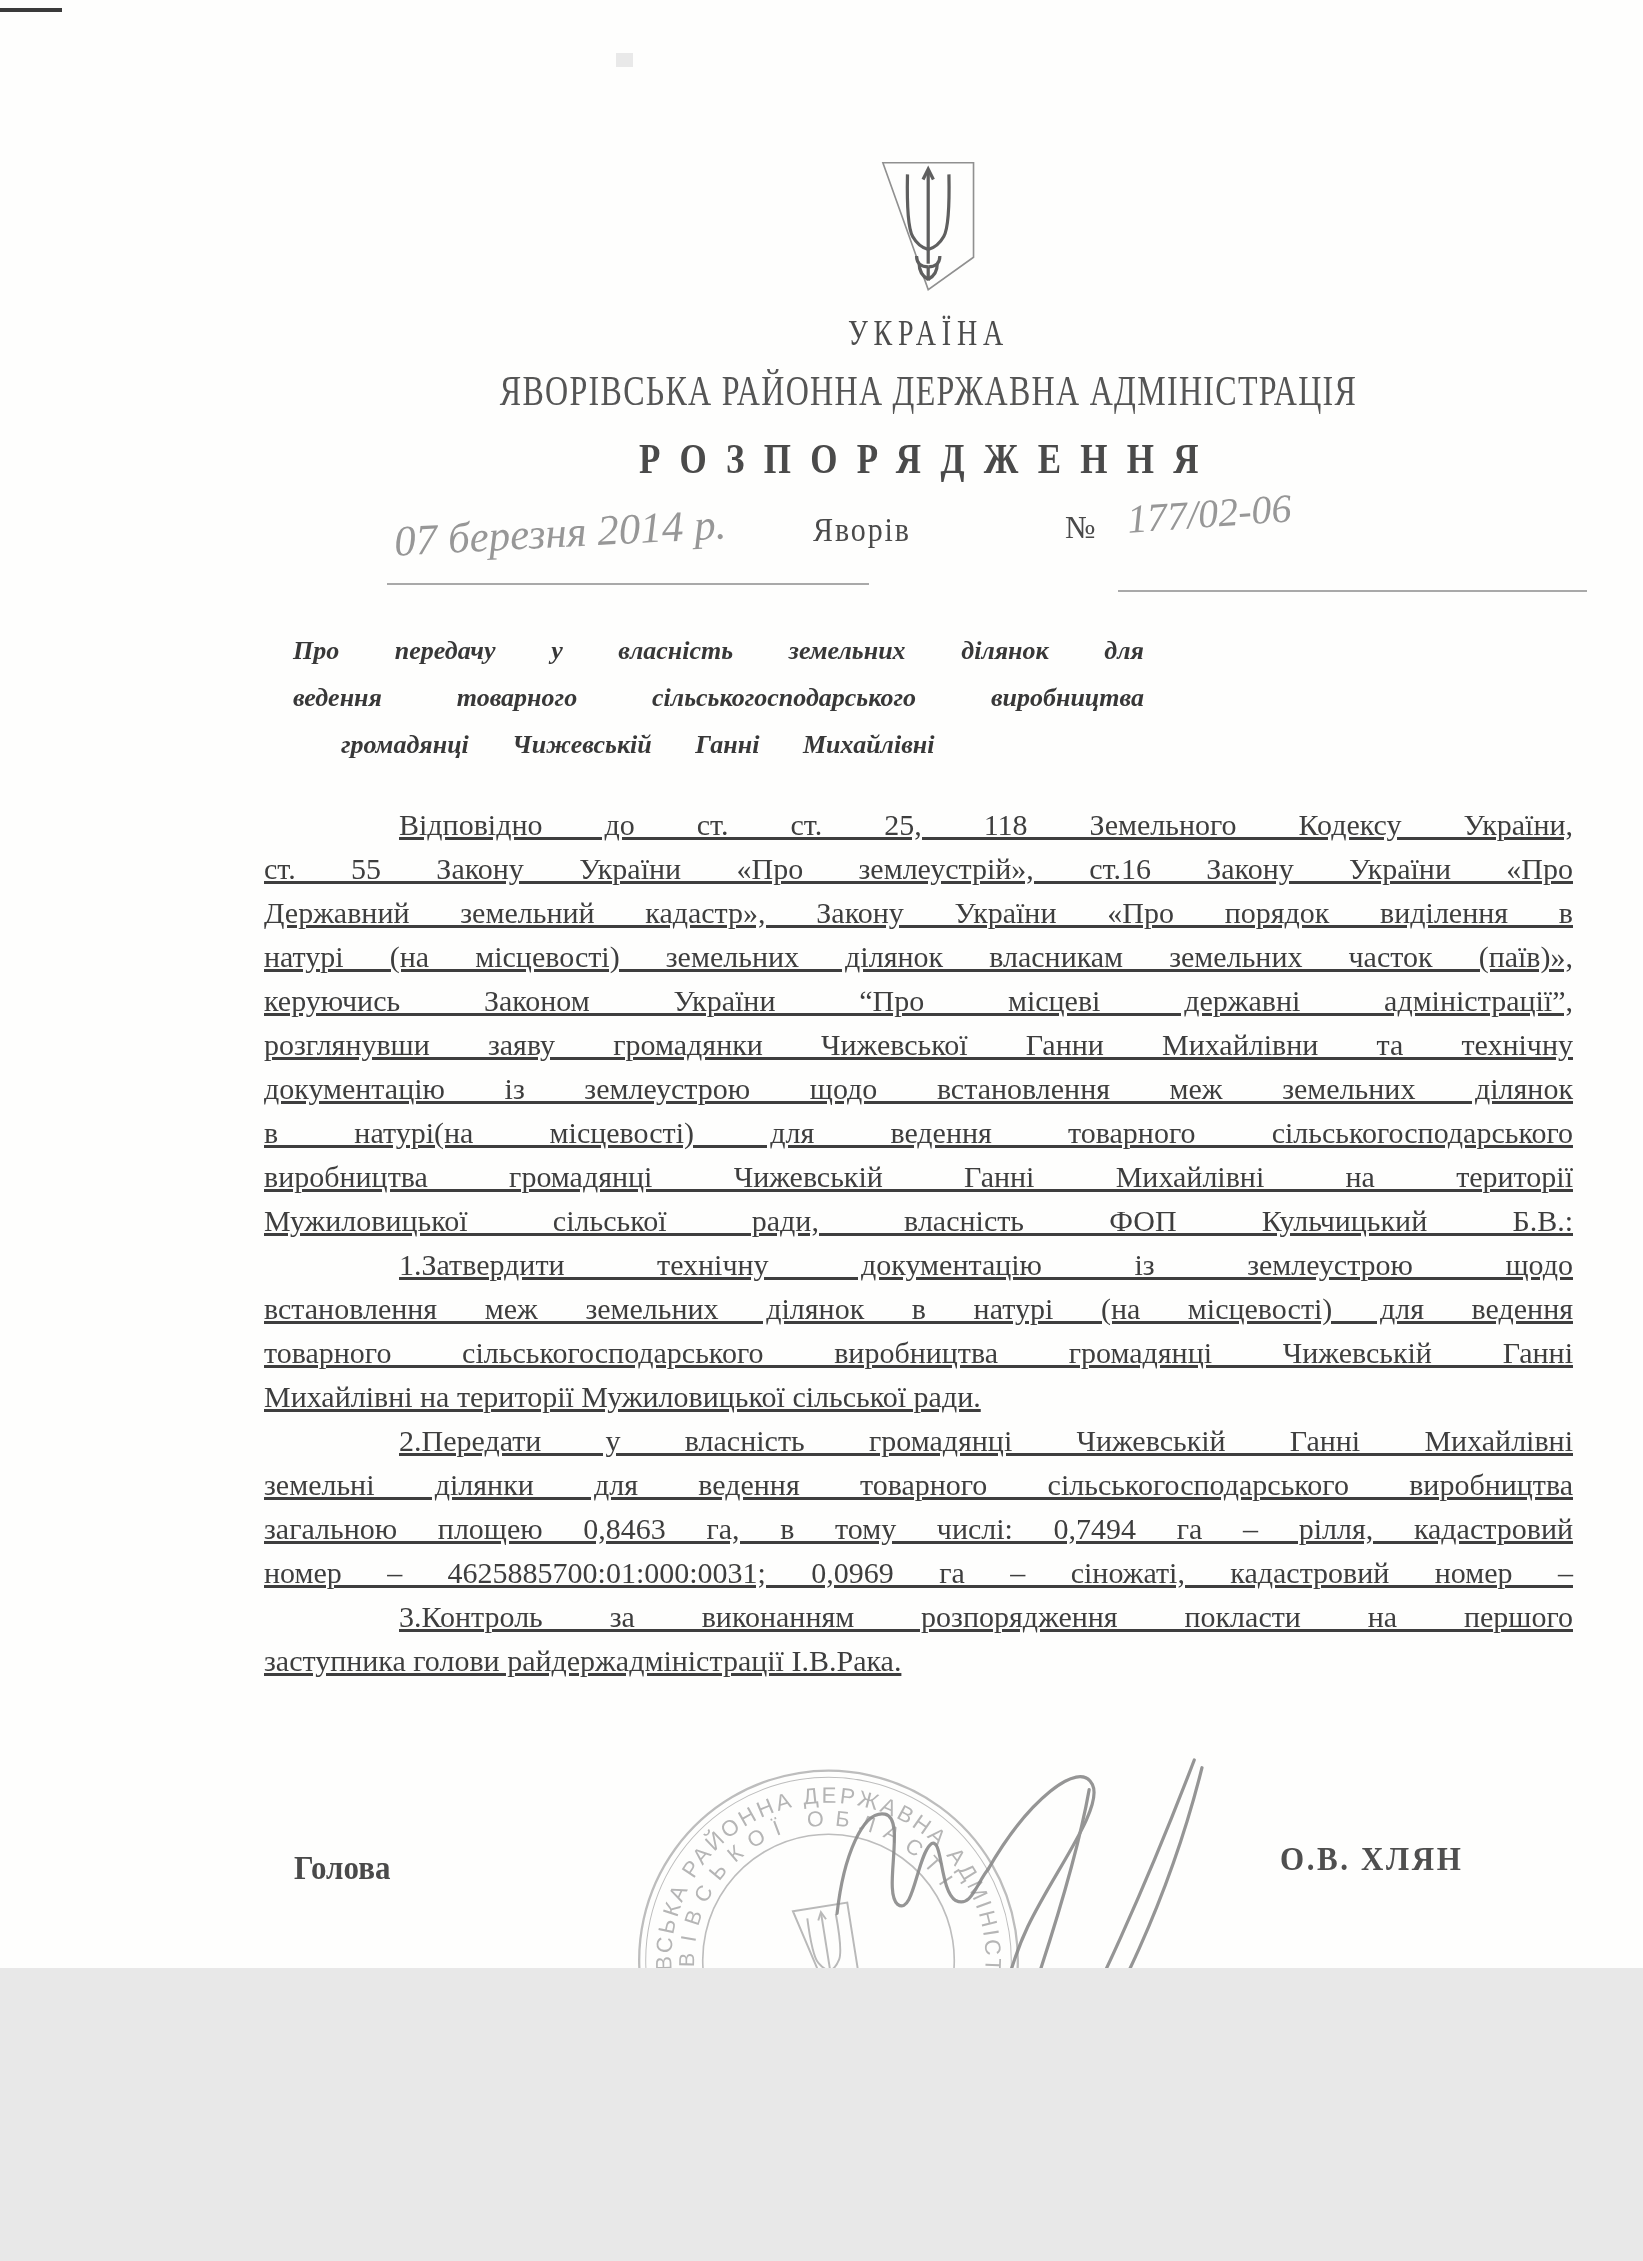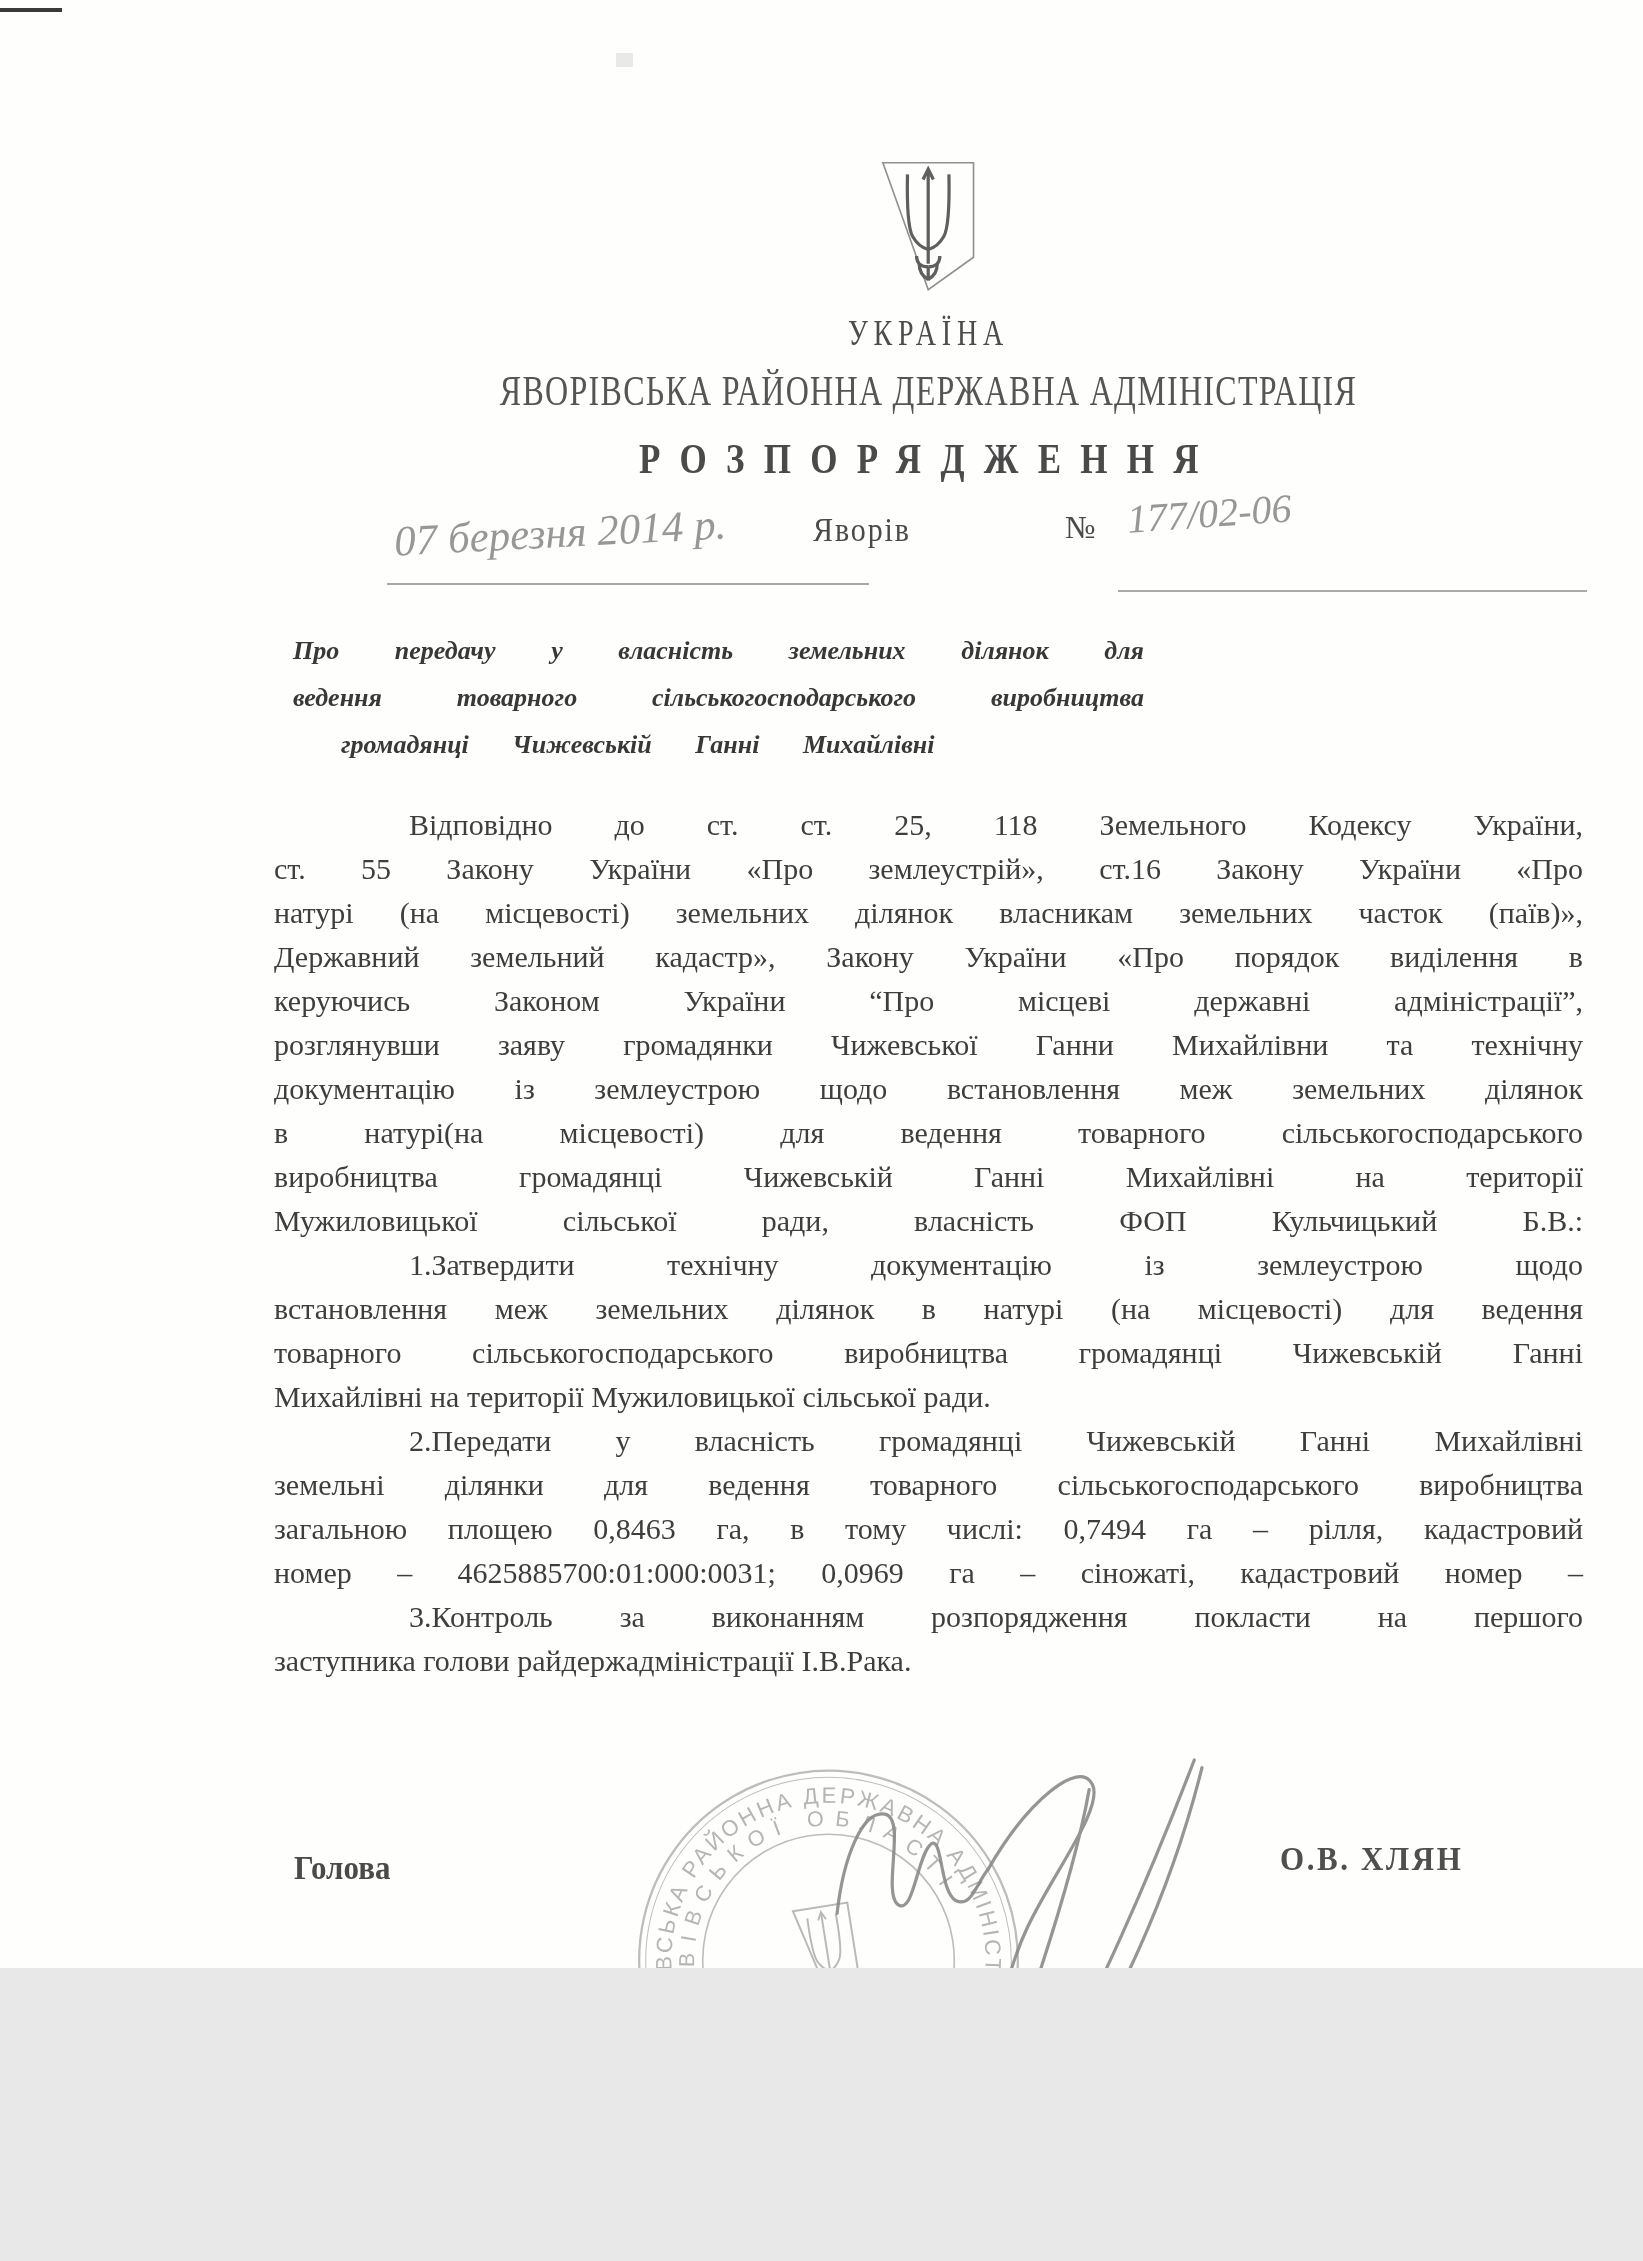--- a/index.html
+++ b/index.html
@@ -27,21 +27,21 @@
   #number-hand{left:1127px;top:490px;font-size:40px;transform:rotate(-4deg);white-space:nowrap;}
   .uline{height:1.9px;background:#a9a9a9;}
   #uline-date{left:387px;top:583px;width:482px;}
   #uline-number{left:1118px;top:590px;width:469px;}
   
   #title{left:293px;top:627px;width:851px;color:#383838;font-weight:bold;font-style:italic;
     font-size:26px;line-height:47px;}
   #title .tl{text-align:justify;text-align-last:justify;}
   #title .tl.endl{text-align-last:left;word-spacing:37px;margin-left:48px;}
   
-  #body{left:274px;top:803px;width:1309px;font-size:30px;line-height:44px;color:#3e3e3e;}
+  #body{left:264px;top:803px;width:1309px;font-size:30px;line-height:44px;color:#3e3e3e;text-decoration:underline;}
   .ln{text-align:justify;text-align-last:justify;white-space:normal;}
   .ln.endl{text-align-last:left;}
   .ln.ind{padding-left:135px;}
   
   #role{left:294px;top:1850px;font-size:31px;color:#4a4a4a;font-weight:600;transform:scaleY(1.1);}
   #signer{left:1280px;top:1841px;font-size:31px;color:#4f4f4f;font-weight:600;letter-spacing:2.6px;transform:scaleY(1.1);white-space:nowrap;}
   #stamp{left:632px;top:1760px;width:393px;height:400px;transform:rotate(-9deg);}
   #autograph{left:761px;top:1734px;width:490px;height:413px;}
 </style>
 </head>
@@ -83,22 +83,22 @@
   <div class="abs" id="title">
     <div class="tl">Про  передачу  у  власність  земельних  ділянок  для</div>
     <div class="tl">ведення товарного сільськогосподарського виробництва</div>
     <div class="tl endl">громадянці Чижевській Ганні Михайлівні</div>
   </div>
 
   <div class="abs" id="body">
     <div>
       <div class="ln ind">Відповідно до ст. ст. 25, 118  Земельного  Кодексу  України,</div>
       <div class="ln">ст. 55 Закону України «Про землеустрій», ст.16 Закону України «Про</div>
+      <div class="ln">Державний земельний кадастр», Закону України «Про порядок виділення в</div>
       <div class="ln">натурі (на місцевості) земельних ділянок власникам земельних часток (паїв)»,</div>
-      <div class="ln">Державний земельний кадастр», Закону України «Про порядок виділення в</div>
       <div class="ln">керуючись Законом України “Про місцеві державні адміністрації”,</div>
       <div class="ln">розглянувши заяву громадянки Чижевської Ганни Михайлівни та технічну</div>
       <div class="ln">документацію із землеустрою  щодо встановлення меж земельних ділянок</div>
       <div class="ln">в натурі(на місцевості) для ведення  товарного  сільськогосподарського</div>
       <div class="ln">виробництва громадянці Чижевській Ганні Михайлівні на території</div>
       <div class="ln">Мужиловицької сільської ради,  власність ФОП Кульчицький Б.В.:</div>
     </div>
     <div>
       <div class="ln ind">1.Затвердити технічну  документацію  із землеустрою  щодо</div>
       <div class="ln">встановлення меж  земельних ділянок в натурі (на місцевості) для ведення</div>

